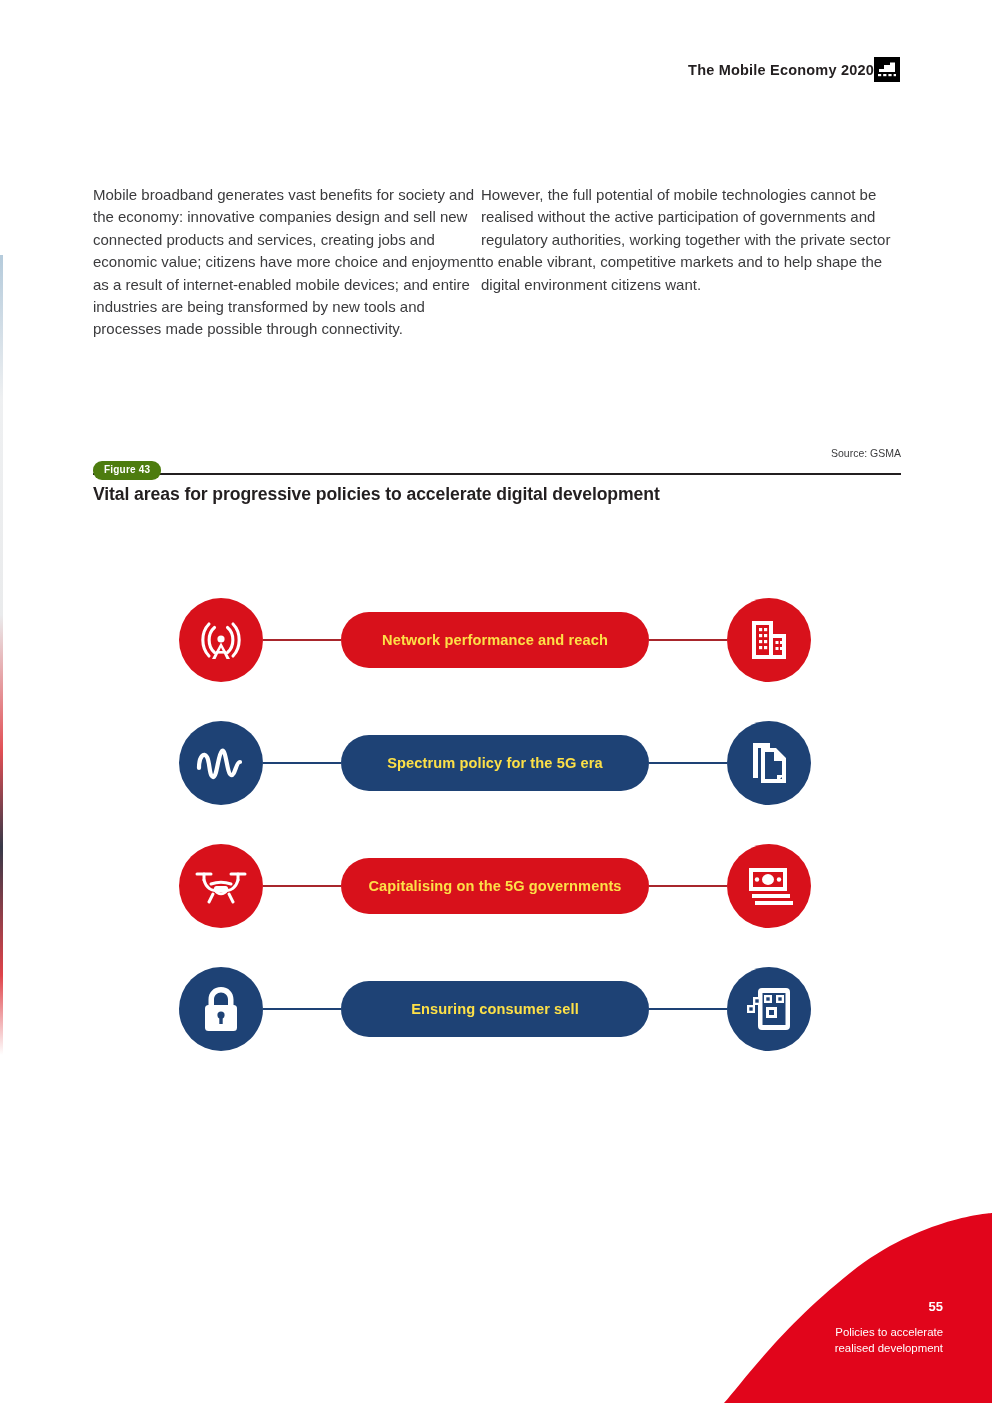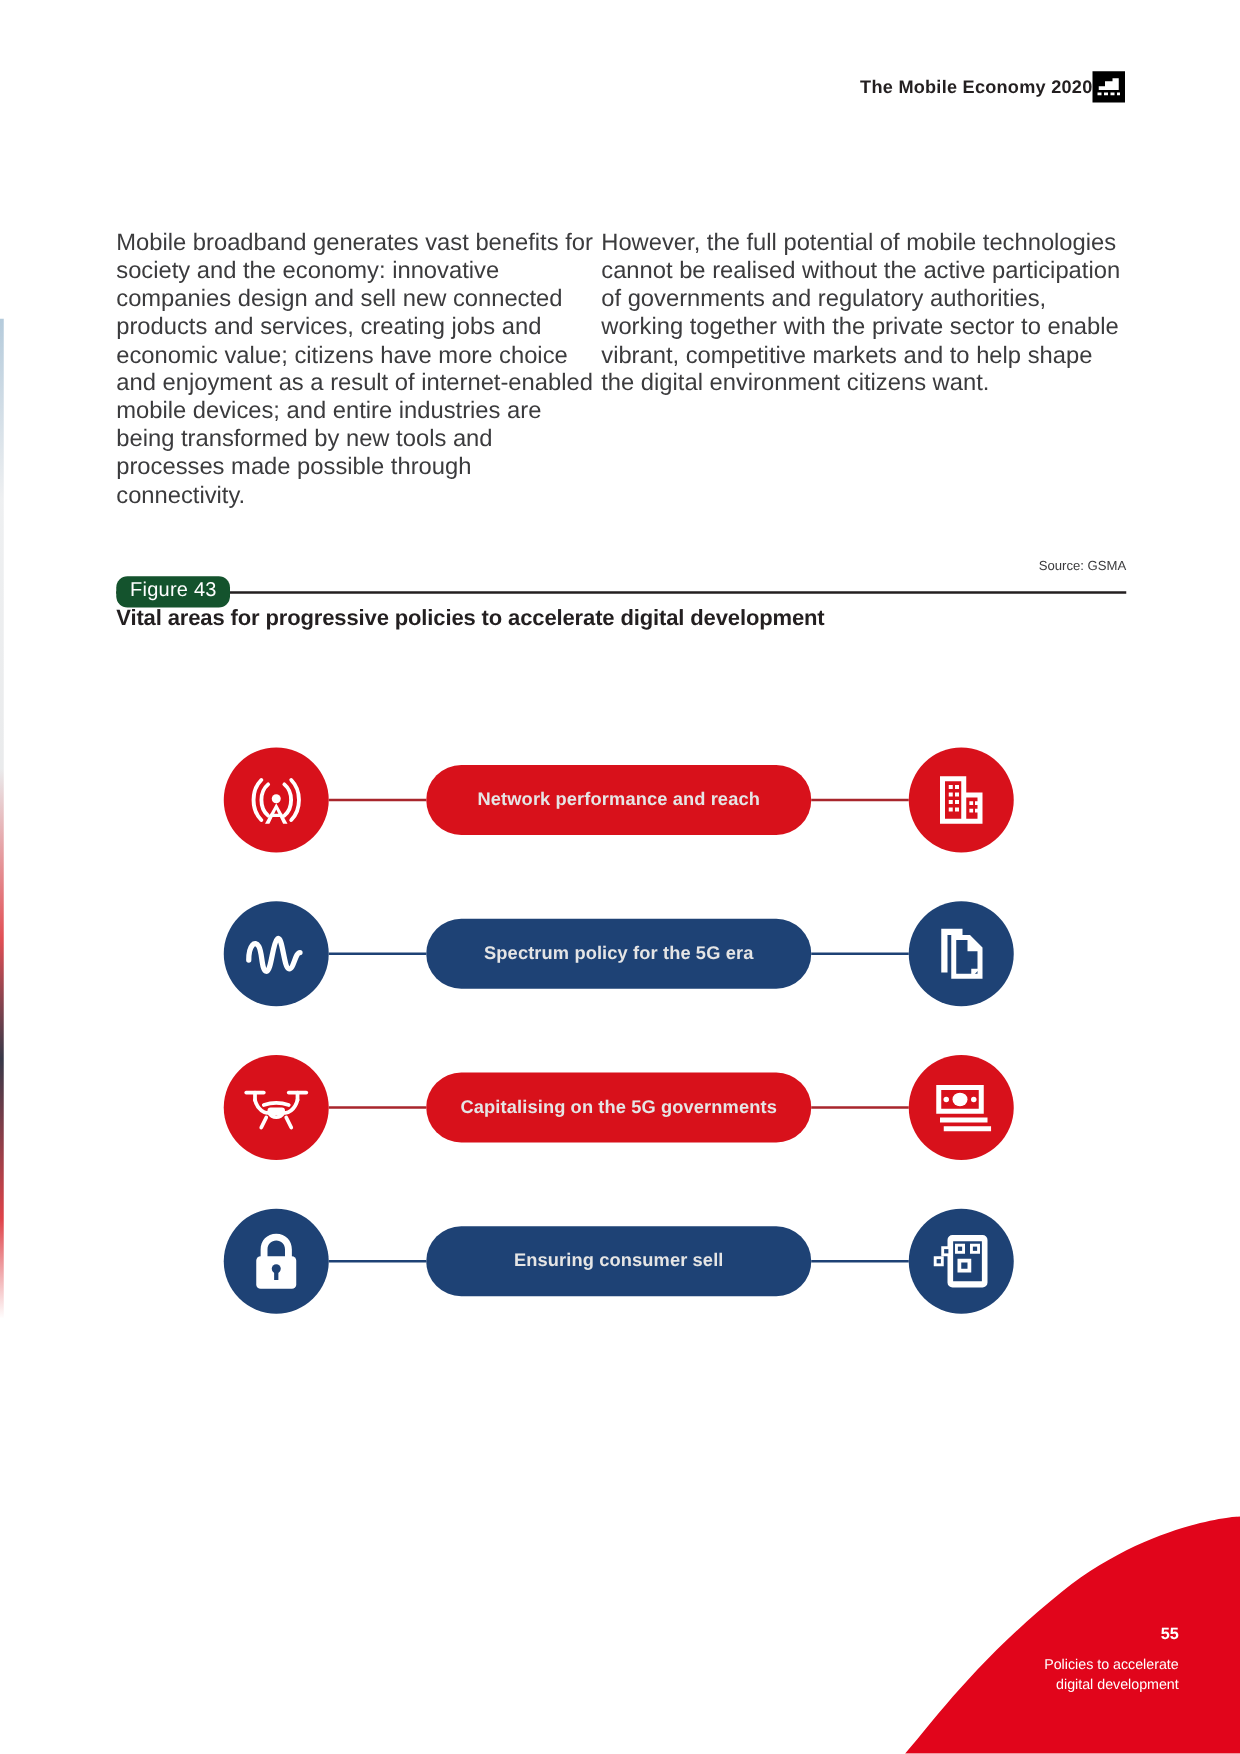--- a/index.html
+++ b/index.html
@@ -61,21 +61,21 @@
   
   .body-columns {
     position: absolute;
     top: 184px;
     left: 93px;
     width: 808px;
     display: flex;
     gap: 0;
   }
   .col {
-    font-size: 19px;
+    font-size: 15px;
     line-height: 22.4px;
     color: #3b3b3d;
   }
   .col-left { width: 388px; }
   .col-right { width: 420px; }
 
   
   .figure-head {
     position: absolute;
     top: 447px;
@@ -96,24 +96,24 @@
     left: 0;
     right: 0;
     top: 26px;
     height: 1.6px;
     background: #231f20;
   }
   .figure-badge {
     position: absolute;
     left: 0;
     top: 14px;
-    background: #14532d;
+    background: #4d7c0f;
     color: #ffffff;
-    font-size: 16px;
-    font-weight: normal;
+    font-size: 10px;
+    font-weight: bold;
     border-radius: 9px;
     padding: 4px 11px 5px 11px;
     line-height: 1;
     letter-spacing: 0.2px;
     white-space: nowrap;
   }
   .figure-title {
     position: absolute;
     top: 484px;
     left: 93px;
@@ -164,21 +164,21 @@
     width: 308px;
     height: 56px;
     border-radius: 28px;
     display: flex;
     align-items: center;
     justify-content: center;
     position: relative;
     z-index: 2;
   }
   .pill-label {
-    color: #e5e5e5;
+    color: #fde047;
     font-size: 14.6px;
     font-weight: bold;
     letter-spacing: 0.1px;
     white-space: nowrap;
   }
 
   .red   { background: #d8111b; }
   .navy  { background: #1e4275; }
   .conn-red  { background: #a8262c; }
   .conn-navy { background: #1e4275; }
@@ -381,14 +381,14 @@
 </div>
 
 <div class="footer-shape">
   <svg width="312" height="190" viewBox="0 0 312 190" preserveAspectRatio="none">
     <path d="M312 0 C312 0 240 4 170 60 C100 116 62 170 44 190 L312 190 Z" fill="#e1051b"></path>
   </svg>
 </div>
 <div class="footer-text">
   <div class="page-number">55</div>
   <div class="footer-caption">Policies to accelerate</div>
-  <div class="footer-caption">digital development</div>
+  <div class="footer-caption">realised development</div>
 </div>
 
 </body></html>

